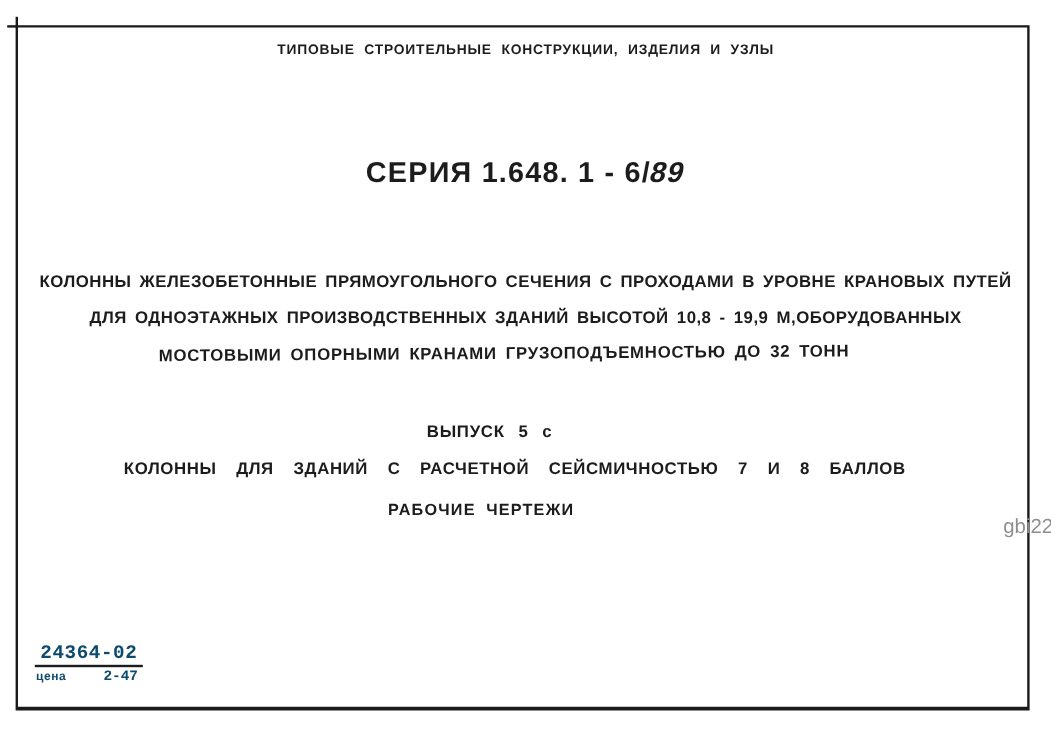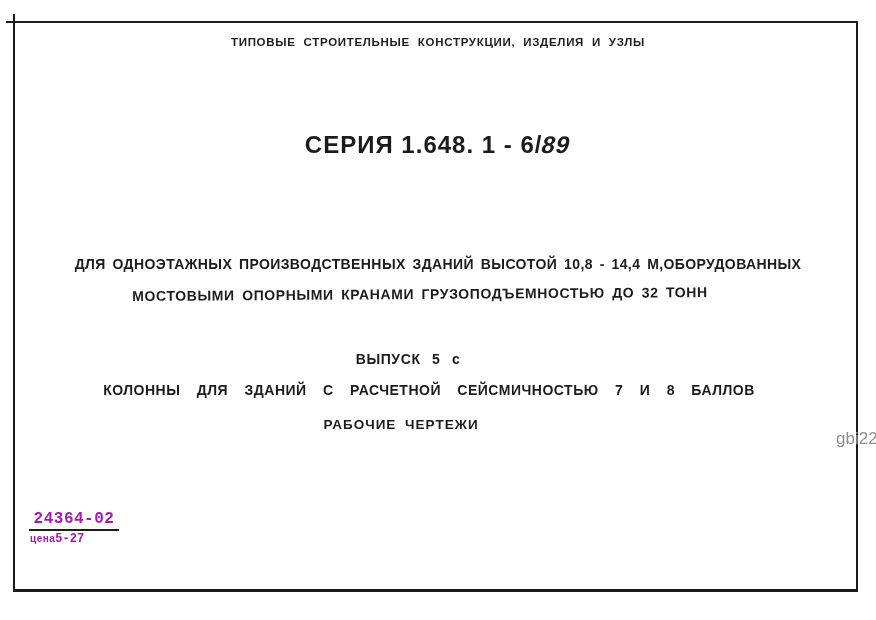--- a/index.html
+++ b/index.html
@@ -99,41 +99,42 @@
     left: 836px;
     font-size: 17px;
     font-weight: 400;
     color: #8f8f8f;
     z-index: 3;
     white-space: nowrap;
   }
   .stamp {
     position: absolute;
     left: 29px;
-    top: 510px;
+    top: 535px;
     width: 90px;
     font-weight: 700;
-    color: #a21caf;
+    color: #0c4a6e;
   }
   .stamp-code {
     font-family: "Liberation Mono", monospace;
     font-size: 16px;
     font-weight: 700;
     letter-spacing: 0.5px;
     text-align: center;
     padding-bottom: 1px;
     border-bottom: 2px solid #1c1c1c;
     white-space: nowrap;
   }
   .stamp-price {
     display: flex;
-    justify-content: flex-start;
+    justify-content: space-between;
     align-items: baseline;
     margin-top: 1px;
     padding: 0 4px 0 1px;
+    gap: 12px;
   }
   .stamp-price-label {
     font-size: 10px;
     letter-spacing: 0.5px;
   }
   .stamp-price-value {
     font-family: "Liberation Mono", monospace;
     font-size: 12px;
     font-weight: 700;
   }
@@ -146,32 +147,33 @@
   <div class="frame"></div>
   <div class="overshoot-v"></div>
   <div class="overshoot-h"></div>
 
   <div class="line category-header">ТИПОВЫЕ СТРОИТЕЛЬНЫЕ КОНСТРУКЦИИ, ИЗДЕЛИЯ И УЗЛЫ</div>
 
   <div class="line series-title">
     <span>СЕРИЯ 1.648. 1 - 6/</span><span class="series-year">89</span>
   </div>
 
-  <div class="line title-line-2">ДЛЯ ОДНОЭТАЖНЫХ ПРОИЗВОДСТВЕННЫХ ЗДАНИЙ ВЫСОТОЙ 10,8 - 14,4 М,ОБОРУДОВАННЫХ</div>
+  <div class="line title-line-1">КОЛОННЫ ЖЕЛЕЗОБЕТОННЫЕ ПРЯМОУГОЛЬНОГО СЕЧЕНИЯ С ПРОХОДАМИ В УРОВНЕ КРАНОВЫХ ПУТЕЙ</div>
+  <div class="line title-line-2">ДЛЯ ОДНОЭТАЖНЫХ ПРОИЗВОДСТВЕННЫХ ЗДАНИЙ ВЫСОТОЙ 10,8 - 19,9 М,ОБОРУДОВАННЫХ</div>
   <div class="line title-line-3">МОСТОВЫМИ ОПОРНЫМИ КРАНАМИ ГРУЗОПОДЪЕМНОСТЬЮ ДО 32 ТОНН</div>
 
   <div class="line issue-label">ВЫПУСК 5 с</div>
 
   <div class="line seismic-subtitle">КОЛОННЫ ДЛЯ ЗДАНИЙ С РАСЧЕТНОЙ СЕЙСМИЧНОСТЬЮ 7 И 8 БАЛЛОВ</div>
 
   <div class="line document-type">РАБОЧИЕ ЧЕРТЕЖИ</div>
 
   <div class="watermark">gbi22.ru</div>
 
   <div class="stamp">
     <div class="stamp-code">24364-02</div>
     <div class="stamp-price">
       <span class="stamp-price-label">цена</span>
-      <span class="stamp-price-value">5-27</span>
+      <span class="stamp-price-value">2-47</span>
     </div>
   </div>
 
 </div>
 
 </body></html>

